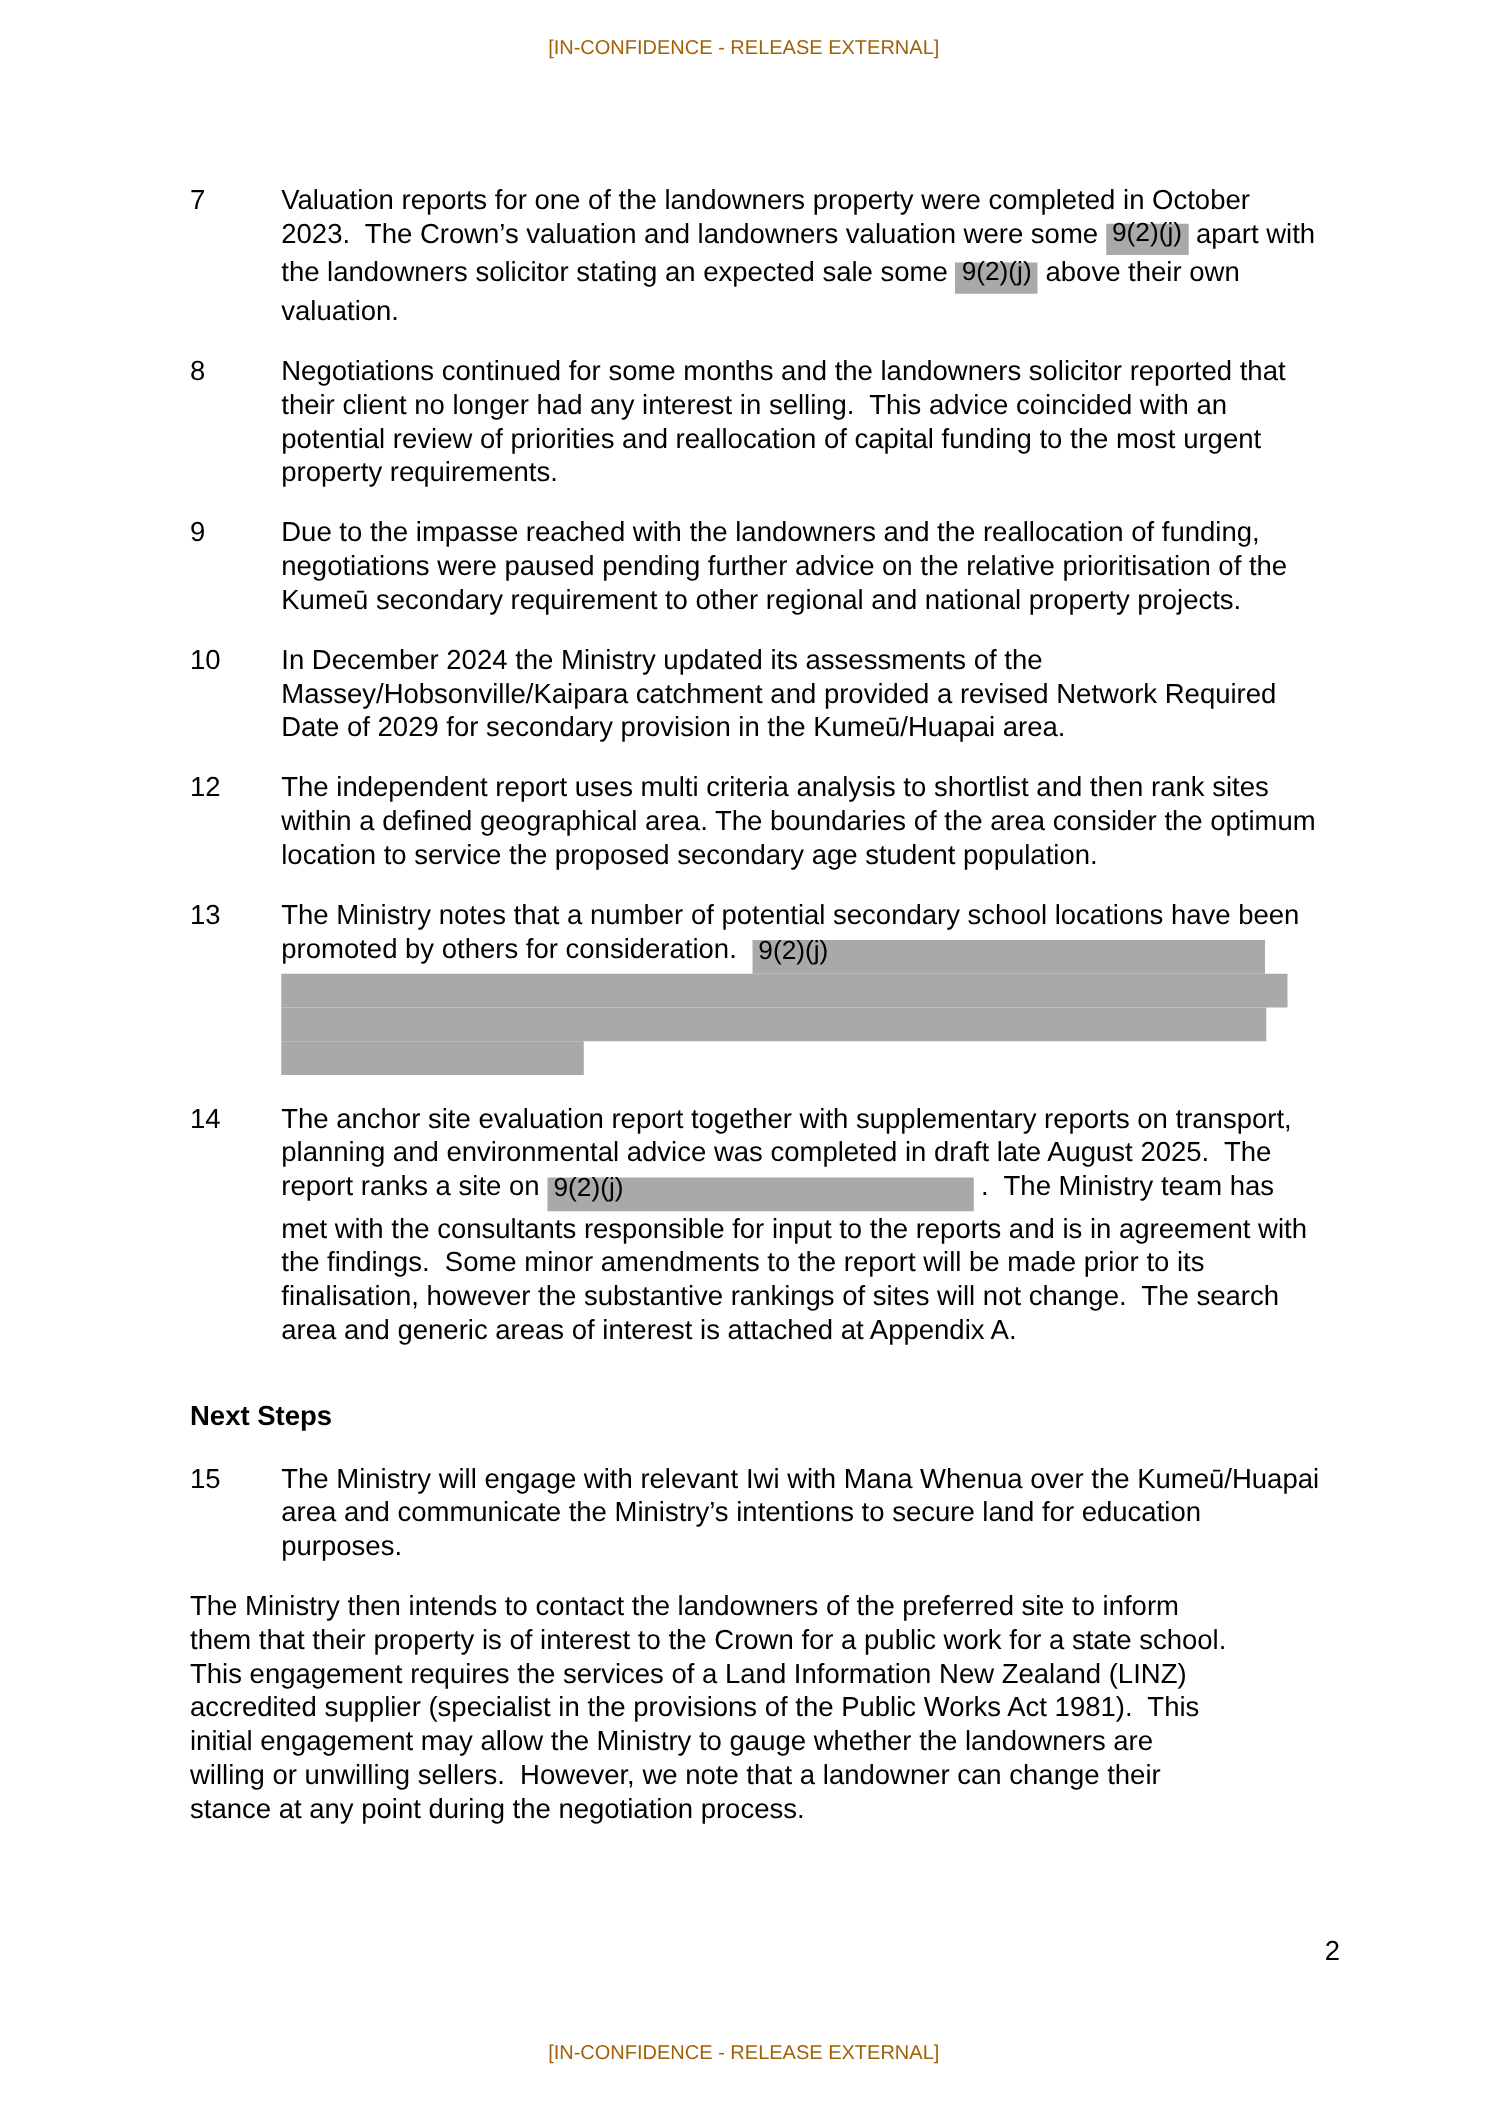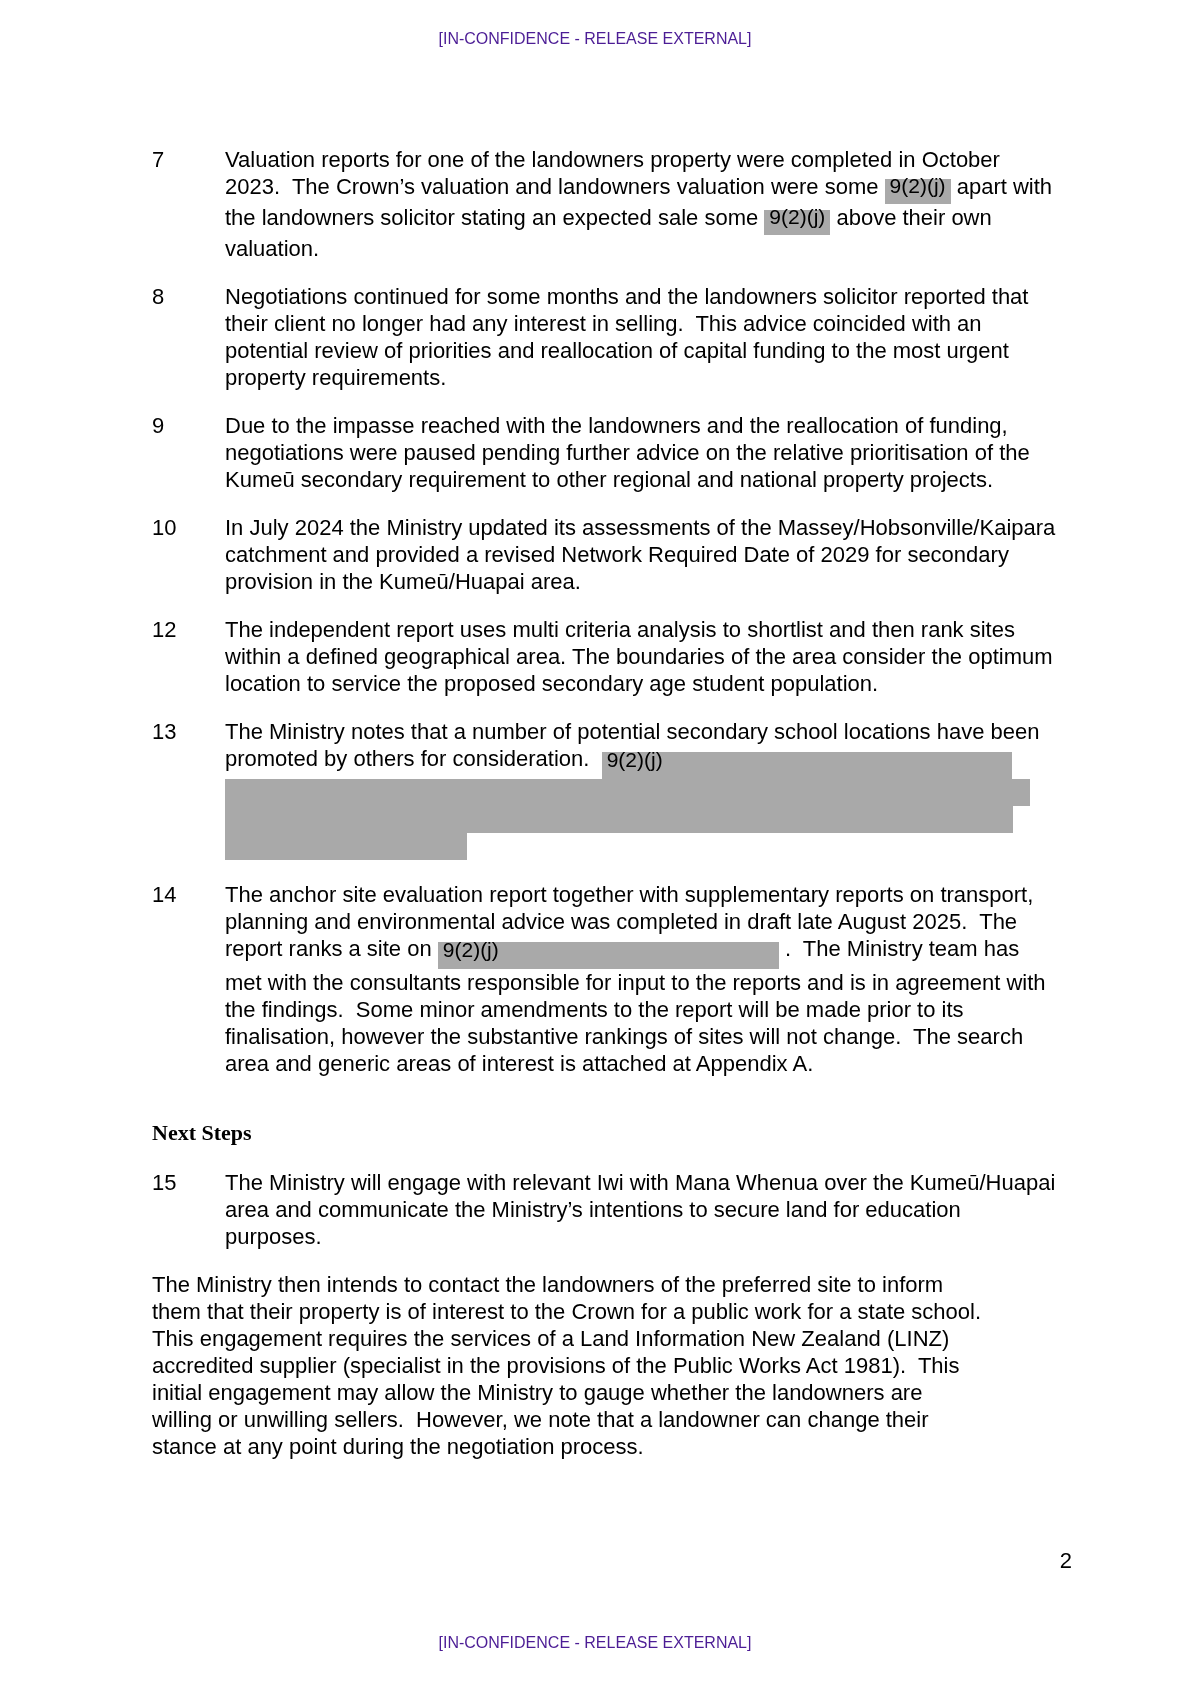--- a/index.html
+++ b/index.html
@@ -11,40 +11,39 @@
     font-family: "Liberation Sans", sans-serif;
     color: #000000;
     overflow: hidden;
   }
   .classification {
     position: absolute;
     left: 0;
     width: 100%;
     text-align: center;
     font-size: 16px;
-    color: #4c1d95;
+    color: #a16207;
   }
   .classification.header { top: 30px; }
   .classification.footer { top: 1634px; }
   .content {
     position: absolute;
     left: 152px;
     top: 146px;
     width: 915px;
     font-size: 22px;
     line-height: 27px;
   }
   .para { display: flex; margin: 0 0 21px 0; }
   .para-num { flex: 0 0 73px; width: 73px; }
   .para-body { width: 834px; white-space: pre-wrap; }
   .section-heading {
     font-weight: bold;
     padding-top: 21px;
     margin: 0 0 23px 0;
-    font-family: Liberation Serif, serif;
   }
   .redact {
     display: inline-block;
     background: var(--redact, #a9a9a9);
     height: 25px;
     line-height: 25px;
     padding: 0 5px;
     vertical-align: -5px;
     box-sizing: border-box;
     text-align: left;
@@ -83,21 +82,21 @@
       <div class="para">
         <div class="para-num">8</div>
         <div class="para-body">Negotiations continued for some months and the landowners solicitor reported that their client no longer had any interest in selling.  This advice coincided with an potential review of priorities and reallocation of capital funding to the most urgent property requirements.</div>
       </div>
       <div class="para">
         <div class="para-num">9</div>
         <div class="para-body">Due to the impasse reached with the landowners and the reallocation of funding, negotiations were paused pending further advice on the relative prioritisation of the Kumeū secondary requirement to other regional and national property projects.</div>
       </div>
       <div class="para">
         <div class="para-num">10</div>
-        <div class="para-body">In July 2024 the Ministry updated its assessments of the Massey/Hobsonville/Kaipara catchment and provided a revised Network Required Date of 2029 for secondary provision in the Kumeū/Huapai area.</div>
+        <div class="para-body">In December 2024 the Ministry updated its assessments of the Massey/Hobsonville/Kaipara catchment and provided a revised Network Required Date of 2029 for secondary provision in the Kumeū/Huapai area.</div>
       </div>
       <div class="para">
         <div class="para-num">12</div>
         <div class="para-body">The independent report uses multi criteria analysis to shortlist and then rank sites within a defined geographical area. The boundaries of the area consider the optimum location to service the proposed secondary age student population.</div>
       </div>
       <div class="para">
         <div class="para-num">13</div>
         <div class="para-body">The Ministry notes that a number of potential secondary school locations have been promoted by others for consideration.  <span class="redact fill" style="width: 410px;"><span class="redact-label">9(2)(j)</span></span><div class="redact-row" style="width: 805px;"></div><div class="redact-row" style="width: 788px;"></div><div class="redact-row" style="width: 242px;"></div></div>
       </div>
       <div class="para">

